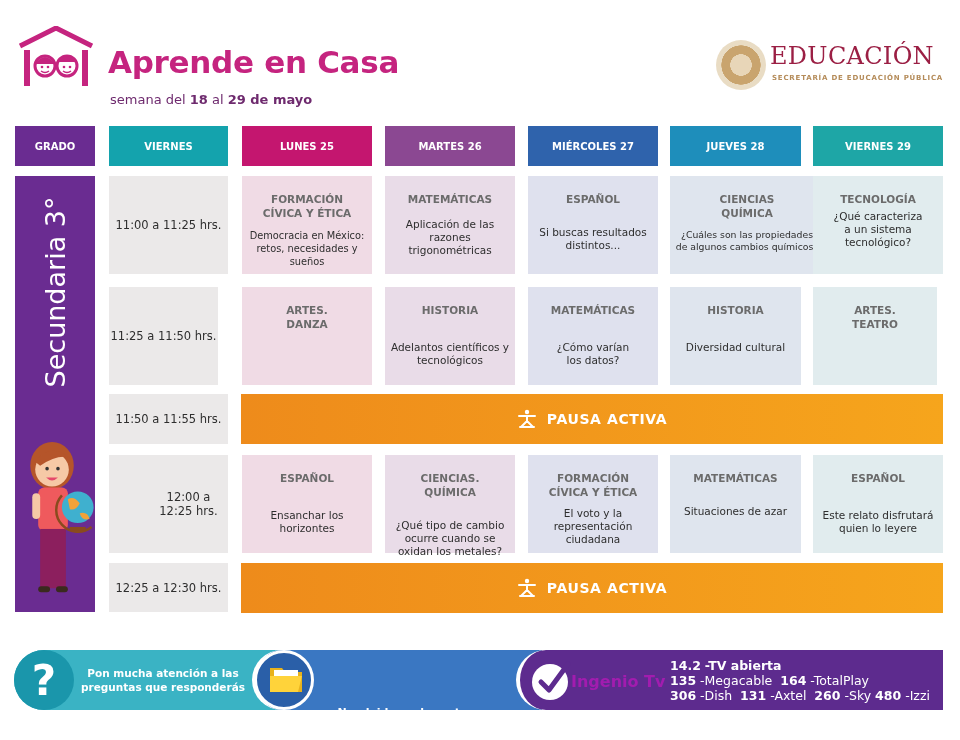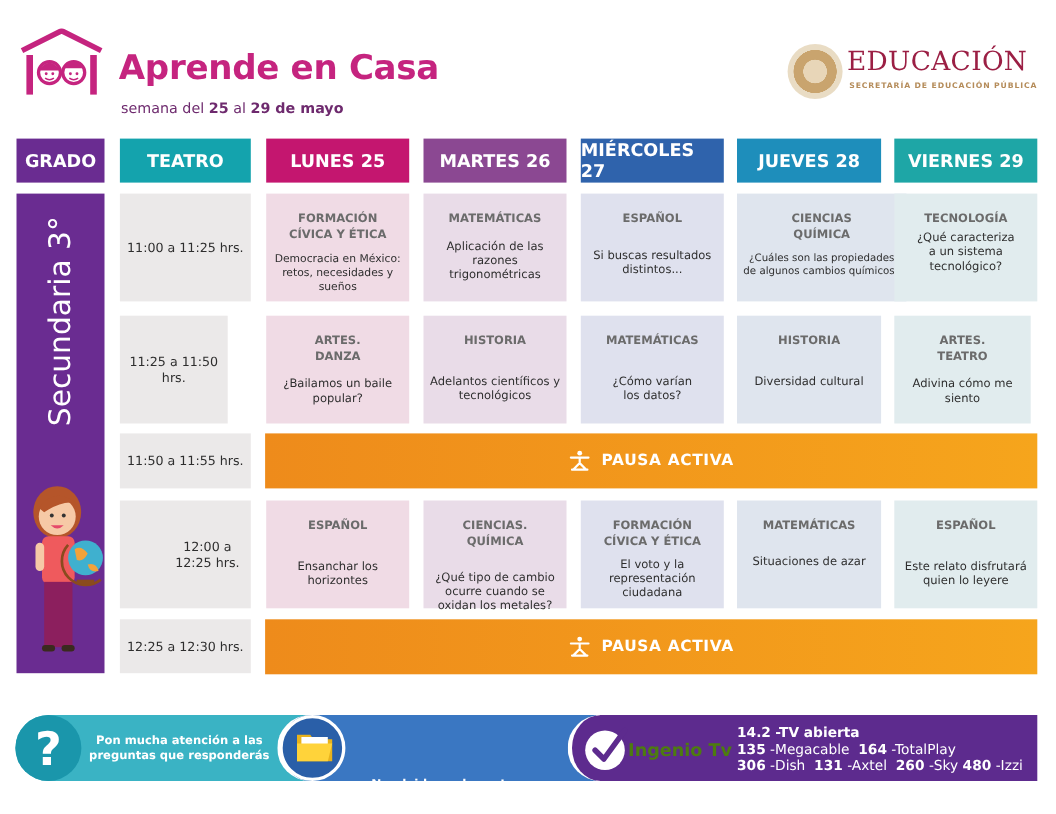--- a/index.html
+++ b/index.html
@@ -9,21 +9,21 @@
     
     .logo-house { position: absolute; left: 18px; top: 26px; width: 76px; height: 62px; }
     .title { position: absolute; left: 108px; top: 44px; font-size: 31px; font-weight: bold; color: #c5247f; letter-spacing: -0.3px; font-family: "DejaVu Sans", sans-serif; }
     .subtitle { position: absolute; left: 110px; top: 92px; font-size: 13px; color: #6e2a6e; }
     .subtitle b { font-weight: bold; }
     .sep-logo { position: absolute; left: 716px; top: 40px; width: 50px; height: 50px; border-radius: 50%; background: radial-gradient(circle at 50% 50%, #e8d6b8 0 30%, #c9a46e 31% 55%, #e9dcc4 56% 100%); }
     .sep-title { position: absolute; left: 770px; top: 42px; font-family: "DejaVu Serif", "Liberation Serif", serif; font-weight: normal; font-size: 24px; color: #9b1f44; letter-spacing: 0.3px; }
     .sep-sub { position: absolute; left: 772px; top: 74px; font-size: 7px; font-weight: bold; color: #b58c5a; letter-spacing: 0.8px; }
 
     
-    .hdr { position: absolute; top: 126px; height: 40px; color: #ffffff; font-weight: bold; font-size: 16px; display: flex; align-items: center; justify-content: center; }
+    .hdr { position: absolute; top: 126px; height: 40px; color: #ffffff; font-weight: bold; font-size: 10px; display: flex; align-items: center; justify-content: center; }
 
     
     .grade { position: absolute; left: 15px; top: 176px; width: 80px; height: 436px; background: #6a2c91; overflow: hidden; }
     .grade-label { position: absolute; left: 40px; top: 116px; transform: translate(-50%, -50%) rotate(-90deg); white-space: nowrap; color: #ffffff; font-size: 27px; }
 
     .cell { position: absolute; display: flex; flex-direction: column; align-items: center; text-align: center; }
     .time { background: #ebe9e9; color: #2e2e2e; font-size: 11.5px; justify-content: center; }
     .subj { font-size: 10.5px; color: #6b6b6b; font-weight: bold; line-height: 14px; padding-top: 16px; }
     .topic { font-size: 10.5px; color: #2e2e2e; line-height: 13px; margin-top: 12px; padding: 0 6px; }
 
@@ -33,21 +33,21 @@
     
     .foot-q { position: absolute; left: 14px; top: 650px; width: 270px; height: 60px; background: #3ab3c4; border-radius: 30px 0 0 30px; }
     .foot-q-circle { position: absolute; left: 14px; top: 650px; width: 60px; height: 60px; border-radius: 50%; background: #1a96ab; color: #fff; font-size: 42px; font-weight: bold; display: flex; align-items: center; justify-content: center; }
     .foot-q-text { position: absolute; left: 78px; top: 666px; width: 170px; text-align: center; color: #fff; font-weight: bold; font-size: 10.5px; line-height: 14px; }
     .foot-f { position: absolute; left: 252px; top: 650px; width: 290px; height: 60px; background: #3a77c2; border-radius: 30px 0 0 30px; border-left: 4px solid #fff; }
     .foot-f-circle { position: absolute; left: 254px; top: 650px; width: 60px; height: 60px; border-radius: 50%; background: #2a5fa8; border: 3px solid #fff; }
     .folder { position: absolute; left: 268px; top: 664px; width: 36px; height: 30px; }
     .foot-f-text { position: absolute; left: 316px; top: 706px; width: 180px; text-align: center; color: #fff; font-weight: bold; font-size: 11px; line-height: 14px; }
     .foot-tv { position: absolute; left: 516px; top: 650px; width: 427px; height: 60px; background: #5d2b8e; border-radius: 30px 0 0 30px; border-left: 4px solid #fff; }
     .tv-check { position: absolute; left: 530px; top: 658px; width: 44px; height: 44px; }
-    .tv-name { position: absolute; left: 571px; top: 672px; color: #4d7c0f; font-weight: bold; font-size: 16px; }
+    .tv-name { position: absolute; left: 571px; top: 672px; color: #a21caf; font-weight: bold; font-size: 16px; }
     .tv-lines { position: absolute; left: 670px; top: 658px; color: #fff; font-size: 12.5px; line-height: 15px; }
     .tv-lines b { font-weight: bold; }
   </style>
 </head>
 <body>
 
 <svg class="logo-house" viewBox="0 0 76 62">
   <path d="M2 20 L38 2 L74 20" fill="none" stroke="#c5247f" stroke-width="5" stroke-linejoin="round"></path>
   <rect x="6" y="24" width="6" height="36" fill="#c5247f"></rect>
   <rect x="64" y="24" width="6" height="36" fill="#c5247f"></rect>
@@ -56,28 +56,28 @@
   <path d="M17 38 Q27 24 37 38" fill="#c5247f"></path>
   <path d="M39 36 Q49 24 59 36" fill="#c5247f"></path>
   <circle cx="24" cy="41" r="1.3" fill="#c5247f"></circle>
     <circle cx="30" cy="41" r="1.3" fill="#c5247f"></circle>
   <circle cx="46" cy="41" r="1.3" fill="#c5247f"></circle>
     <circle cx="52" cy="41" r="1.3" fill="#c5247f"></circle>
   <path d="M23 45 Q27 48 31 45" stroke="#c5247f" stroke-width="1.4" fill="none"></path>
   <path d="M45 45 Q49 48 53 45" stroke="#c5247f" stroke-width="1.4" fill="none"></path>
 </svg>
 <div class="title">Aprende en Casa</div>
-<div class="subtitle"><span>semana del </span><b>25</b><span> al </span><b>29 de mayo</b></div>
+<div class="subtitle"><span>semana del </span><b>18</b><span> al </span><b>29 de mayo</b></div>
 
 <div class="sep-logo"></div>
 <div class="sep-title">EDUCACIÓN</div>
 <div class="sep-sub">SECRETARÍA DE EDUCACIÓN PÚBLICA</div>
 
 <div class="hdr" style="left:15px;width:80px;background:#6a2c91;">GRADO</div>
-<div class="hdr" style="left:109px;width:119px;background:#14a3ad;">TEATRO</div>
+<div class="hdr" style="left:109px;width:119px;background:#14a3ad;">VIERNES</div>
 <div class="hdr" style="left:242px;width:130px;background:#c4166f;">LUNES 25</div>
 <div class="hdr" style="left:385px;width:130px;background:#8b4892;">MARTES 26</div>
 <div class="hdr" style="left:528px;width:130px;background:#2f63ac;">MIÉRCOLES 27</div>
 <div class="hdr" style="left:670px;width:131px;background:#1e8ebb;">JUEVES 28</div>
 <div class="hdr" style="left:813px;width:130px;background:#1ea6a6;">VIERNES 29</div>
 
 <div class="grade">
   <div class="grade-label">Secundaria 3°</div>
   <svg viewBox="0 0 90 180" style="position:absolute;left:-8px;top:260px;width:96px;height:178px;">
     <ellipse cx="42" cy="30" rx="22" ry="24" fill="#b5552a"></ellipse>
@@ -113,40 +113,38 @@
 </div>
 <div class="cell" style="left:670px;top:176px;width:154px;height:98px;background:#dfe5ee;">
   <div class="subj" style="padding:16px 28px 0;">CIENCIAS QUÍMICA</div>
   <div class="topic" style="margin-top:9px;font-size:9.3px;line-height:12px;padding:0 4px;">¿Cuáles son las propiedades de algunos cambios químicos?</div>
 </div>
 <div class="cell" style="left:813px;top:176px;width:130px;height:98px;background:#e1ecee;">
   <div class="subj">TECNOLOGÍA</div>
   <div class="topic" style="margin-top:4px;padding:0 18px;">¿Qué caracteriza a un sistema tecnológico?</div>
 </div>
 
-<div class="cell time" style="left:109px;top:287px;width:98px;height:98px;">11:25 a 11:50 hrs.</div>
+<div class="cell time" style="left:109px;top:287px;width:109px;height:98px;">11:25 a 11:50 hrs.</div>
 <div class="cell" style="left:242px;top:287px;width:130px;height:98px;background:#f0dbe5;">
   <div class="subj" style="padding:16px 38px 0;">ARTES. DANZA</div>
-  <div class="topic" style="padding:0 12px;">¿Bailamos un baile popular?</div>
 </div>
 <div class="cell" style="left:385px;top:287px;width:130px;height:98px;background:#e9dce8;">
   <div class="subj">HISTORIA</div>
   <div class="topic" style="margin-top:24px;padding:0 2px;">Adelantos científicos y tecnológicos</div>
 </div>
 <div class="cell" style="left:528px;top:287px;width:130px;height:98px;background:#dfe1ee;">
   <div class="subj">MATEMÁTICAS</div>
   <div class="topic" style="margin-top:24px;padding:0 28px;">¿Cómo varían los datos?</div>
 </div>
 <div class="cell" style="left:670px;top:287px;width:131px;height:98px;background:#dfe5ee;">
   <div class="subj">HISTORIA</div>
   <div class="topic" style="margin-top:24px;">Diversidad cultural</div>
 </div>
 <div class="cell" style="left:813px;top:287px;width:124px;height:98px;background:#e1ecee;">
   <div class="subj" style="padding:16px 36px 0;">ARTES. TEATRO</div>
-  <div class="topic" style="padding:0 12px;">Adivina cómo me siento</div>
 </div>
 
 <div class="cell time" style="left:109px;top:394px;width:119px;height:50px;">11:50 a 11:55 hrs.</div>
 <div class="pausa" style="top:394px;">
   <svg class="pi" viewBox="0 0 20 20">
       <circle cx="10" cy="3" r="2.2" fill="#fff"></circle>
       <path d="M2 7 L18 7 M10 7 L10 12 L4 18 M10 12 L16 18 M3 18 L17 18" stroke="#fff" stroke-width="2" fill="none" stroke-linecap="round"></path>
     </svg>
   <span>PAUSA ACTIVA</span>
 </div>

